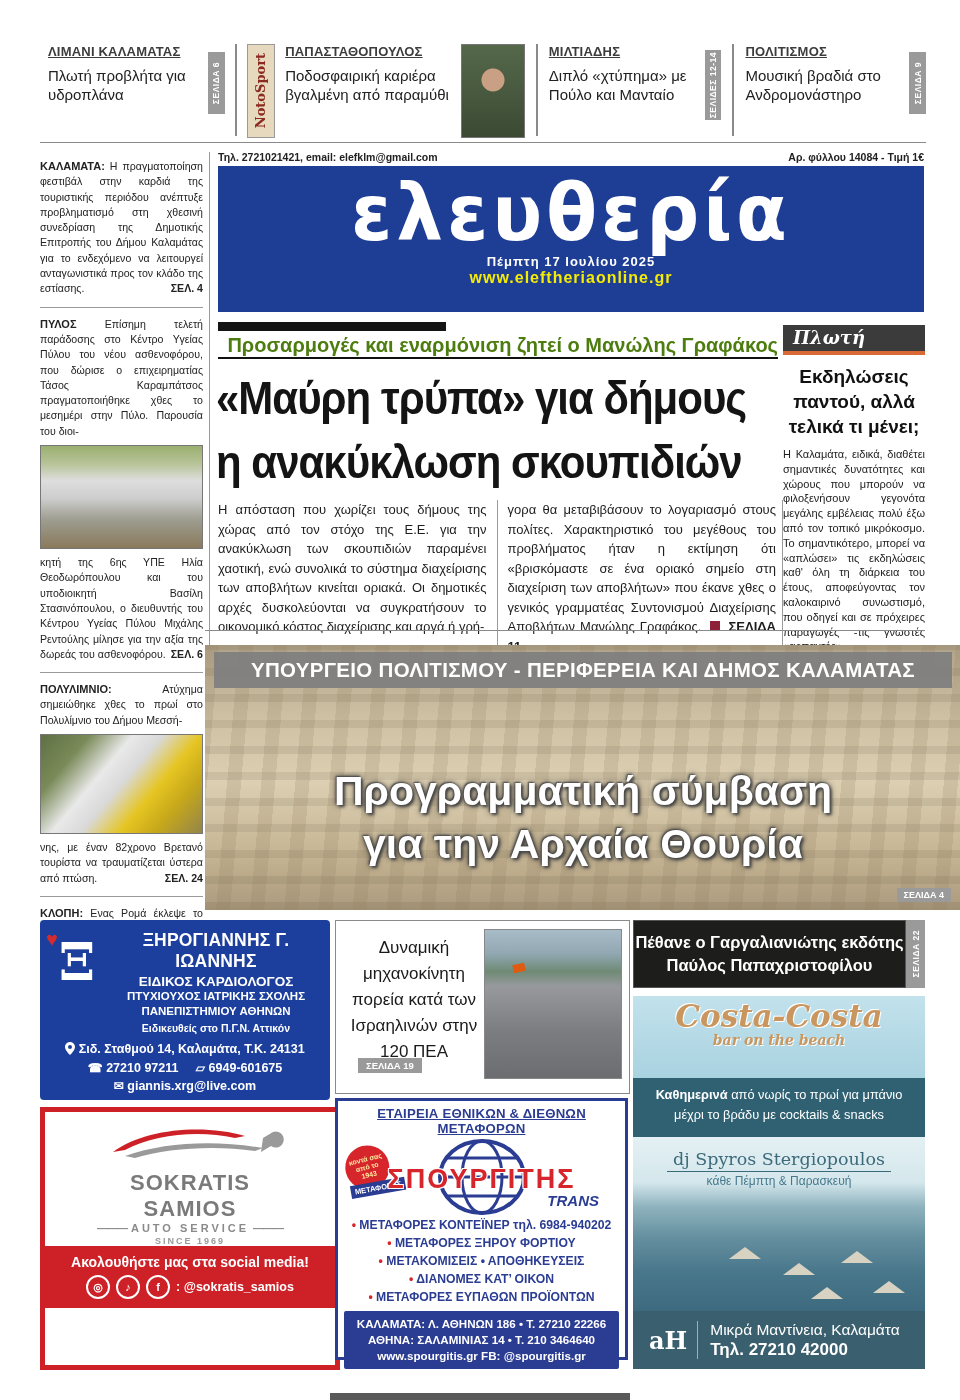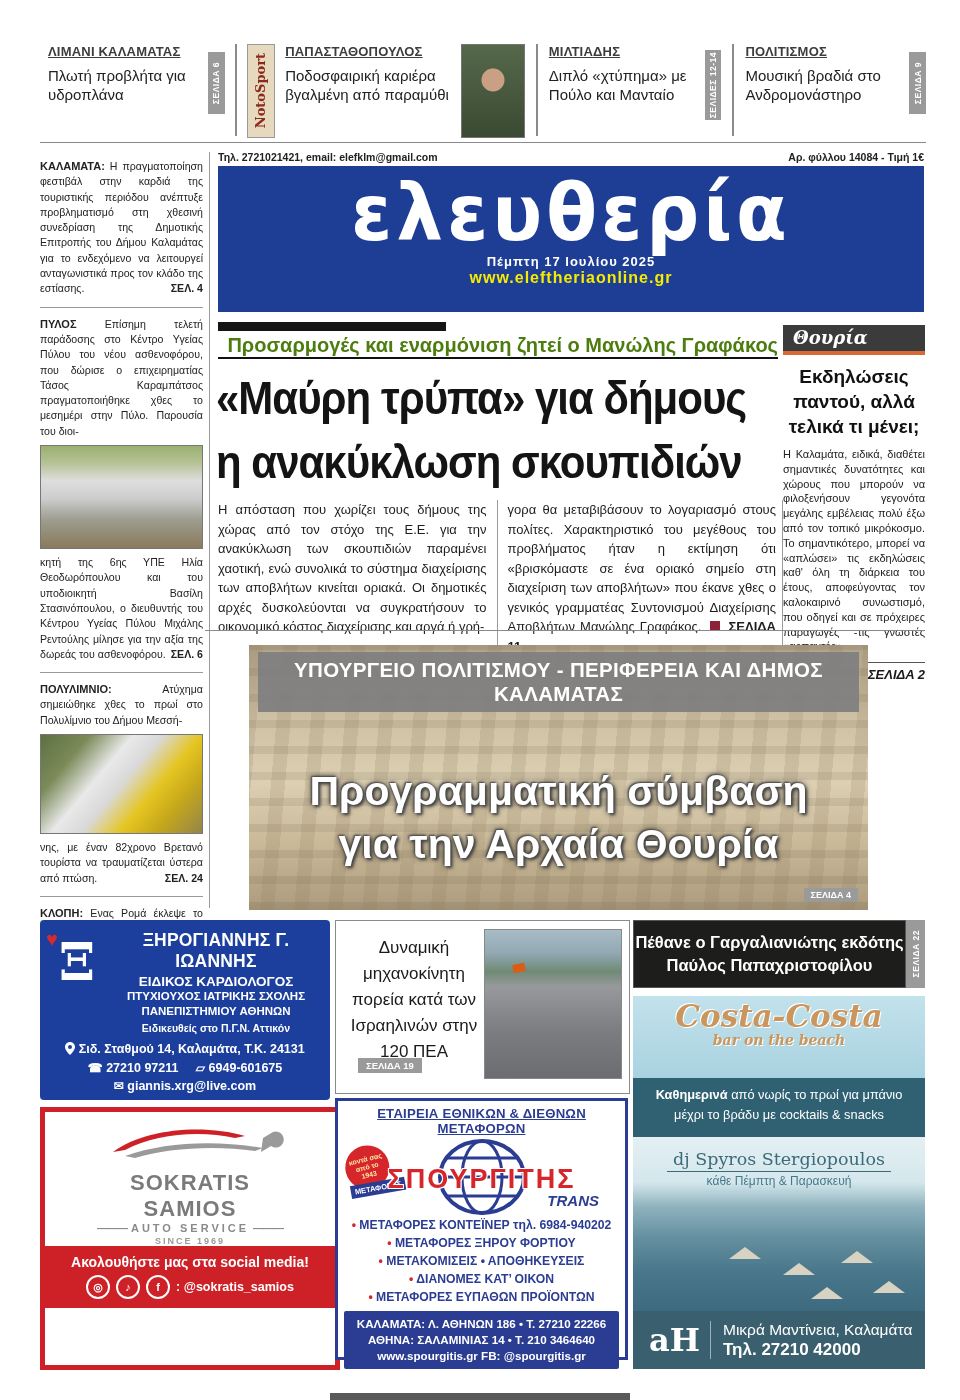--- a/index.html
+++ b/index.html
@@ -46,25 +46,25 @@
   .sq{display:inline-block;width:10px;height:10px;background:#8e2038;margin:0 3px 0 4px;}
   
   #artbox{left:783px;top:325px;width:142px;}
   #art-header{background:#3b3b3b;color:#fff;font-family:"DejaVu Serif",serif;font-style:italic;
               font-weight:bold;font-size:18px;padding:2px 0 3px 10px;border-bottom:4px solid #d96a35;}
   #art-title{font-size:19px;line-height:25px;font-weight:bold;text-align:center;margin:9px 0 8px 0;color:#111;}
   #art-body{font-size:11px;line-height:14.8px;text-align:justify;color:#222;}
   #art-page{border-top:1px solid #555;margin-top:8px;padding-top:4px;text-align:right;
             font-style:italic;font-weight:bold;font-size:13px;}
   
-  #photo-story{left:205px;top:645px;width:619px;height:265px;
+  #photo-story{left:205px;top:645px;width:756px;height:265px;
     background:
       repeating-linear-gradient(95deg, rgba(140,120,90,.18) 0 14px, rgba(255,255,255,0) 14px 34px),
       repeating-linear-gradient(0deg, rgba(90,80,60,.12) 0 8px, rgba(255,255,255,0) 8px 26px),
-      linear-gradient(180deg,#b0a288 0%,#cfc2a4 28%,#dccfb2 52%,#c6b695 78%,#ab9a7c 100%); margin-left: 44px;}
+      linear-gradient(180deg,#b0a288 0%,#cfc2a4 28%,#dccfb2 52%,#c6b695 78%,#ab9a7c 100%);}
   #photo-banner{margin:7px 9px 0 9px;background:rgba(128,128,128,.95);color:#fff;text-align:center;
                 font-size:20.5px;font-weight:bold;letter-spacing:.3px;padding:6px 0;}
   #photo-title{position:absolute;left:0;right:0;top:120px;text-align:center;color:#fff;
                font-size:41px;line-height:53px;font-weight:bold;
                text-shadow:2px 2px 3px #444,-1px -1px 2px #444,0 0 6px #333;}
   #photo-page{position:absolute;right:10px;bottom:8px;background:#9a9a9a;color:#fff;
               font-size:9px;font-weight:bold;padding:2px 7px;}
   
   #cardio{left:40px;top:920px;width:290px;height:180px;background:#1c3f9e;color:#fff;
           border-radius:4px;text-align:center;}
@@ -104,21 +104,21 @@
               line-height:20px;padding-top:7px;}
   #costa-photo{height:174px;position:relative;
     background:linear-gradient(180deg,#e4f0f3 0%,#d4e7ec 26%,#8fb3be 40%,#648f9f 58%,#48768a 78%,#3d6a7e 100%);}
   #costa-dj{padding-top:12px;text-align:center;font-family:"DejaVu Serif",serif;font-size:17.5px;
             color:#3c6a7a;border:none;}
   #costa-dj span{border-bottom:1px solid #3c6a7a;padding:0 6px 2px 6px;}
   #costa-dj-sub{text-align:center;font-size:12px;color:#46788a;margin-top:5px;}
   .umb{position:absolute;width:0;height:0;border-left:16px solid transparent;border-right:16px solid transparent;
        border-bottom:12px solid #d8d2c2;}
   #costa-foot{height:58px;background:#3a5f6e;color:#fff;display:flex;align-items:center;}
-  #costa-foot .lg{font-family:"DejaVu Serif",serif;font-size:32px;font-weight:bold;margin:0 10px 0 16px;}
+  #costa-foot .lg{font-family:"DejaVu Serif",serif;font-size:24px;font-weight:bold;margin:0 10px 0 16px;}
   #costa-foot .sep{width:1px;height:38px;background:#9ab2bb;margin-right:12px;}
   #costa-foot .loc{font-size:15.5px;line-height:20px;}
   #costa-foot .tel{font-size:17px;font-weight:bold;}
   
   #samios{left:40px;top:1107px;width:290px;height:253px;background:#fff;border:5px solid #cd2127;
           display:flex;flex-direction:column;}
   #samios-logo{margin:10px auto 0 auto;width:200px;text-align:center;}
   #samios-name{font-size:22px;font-weight:bold;color:#7a7a7a;letter-spacing:1px;margin-top:2px;}
   #samios-sub{font-size:11px;font-weight:bold;color:#8a8a8a;letter-spacing:3px;}
   #samios-sub:before,#samios-sub:after{content:"———";letter-spacing:-1px;margin:0 4px;color:#8a8a8a;}
@@ -247,21 +247,21 @@
   <div class="abs" id="lead-cols">
     <div class="lead-col first">Η απόσταση που χωρίζει τους δήμους της χώρας από τον στόχο της Ε.Ε. για την ανακύκλωση των σκουπιδιών παραμένει χαοτική, ενώ συνολικά το σύστημα διαχείρισης των αποβλήτων κινείται οριακά. Οι δημοτικές αρχές δυσκολεύονται να συγκρατήσουν το οικονομικό κόστος διαχείρισης και αργά ή γρή-</div>
     <div class="lead-col second">
       <span>γορα θα μεταβιβάσουν το λογαριασμό στους πολίτες. Χαρακτηριστικό του μεγέθους του προβλήματος ήταν η εκτίμηση ότι «βρισκόμαστε σε ένα οριακό σημείο στη διαχείριση των αποβλήτων» που έκανε χθες ο γενικός γραμματέας Συντονισμού Διαχείρισης Αποβλήτων Μανώλης Γραφάκος.</span>
       <span class="sq"></span>
       <b>ΣΕΛΙΔΑ 11</b>
     </div>
   </div>
 
   <div class="abs" id="artbox">
-    <div id="art-header">Θουρία</div>
+    <div id="art-header">Πλωτή</div>
     <div id="art-title">Εκδηλώσεις παντού, αλλά τελικά τι μένει;</div>
     <div id="art-body">Η Καλαμάτα, ειδικά, διαθέτει σημαντικές δυνατότητες και χώρους που μπορούν να φιλοξενήσουν γεγονότα μεγάλης εμβέλειας πολύ έξω από τον τοπικό μικρόκοσμο. Το σημαντικότερο, μπορεί να «απλώσει» τις εκδηλώσεις καθ' όλη τη διάρκεια του έτους, αποφεύγοντας τον καλοκαιρινό συνωστισμό, που οδηγεί και σε πρόχειρες παραγωγές -τις γνωστές «αρπαχτές».</div>
     <div id="art-page">ΣΕΛΙΔΑ 2</div>
   </div>
 
   <div class="abs hrule" style="left:205px;top:630px;width:720px;"></div>
 
   <div class="abs" id="photo-story">
     <div id="photo-banner">ΥΠΟΥΡΓΕΙΟ ΠΟΛΙΤΙΣΜΟΥ - ΠΕΡΙΦΕΡΕΙΑ ΚΑΙ ΔΗΜΟΣ ΚΑΛΑΜΑΤΑΣ</div>
     <div id="photo-title">

